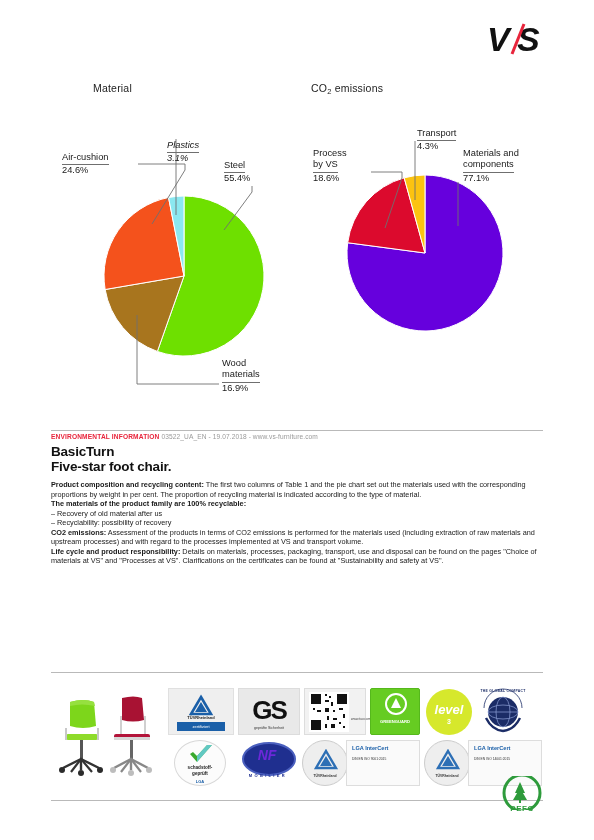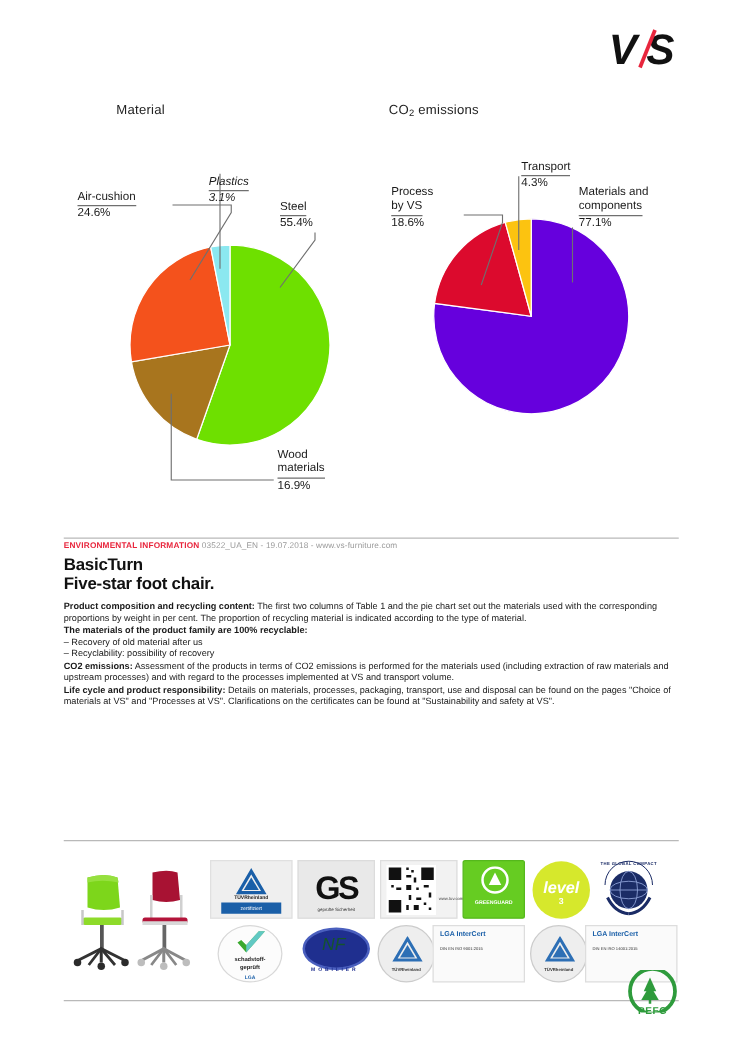--- a/index.html
+++ b/index.html
@@ -286,21 +286,21 @@
         <path d="M11 18 L26 1 L21 1 L11 12 Z" fill="#6FD3F5" opacity=".75"></path>
       </svg>
       <div class="bg-lab" style="top:24px;font-size:4.6px;font-weight:bold;color:#222;">schadstoff-</div>
       <div class="bg-lab" style="top:30px;font-size:4.6px;font-weight:bold;color:#222;">geprüft</div>
       <div class="bg-lab" style="top:38px;font-size:4px;color:#1a5fa8;font-weight:bold;">LGA</div>
     </div>
 
     <div class="badge" style="left:70px;top:54px;width:58px;height:42px;">
       <div style="position:absolute;left:4px;top:0;width:50px;height:30px;border-radius:50%;
                   background:#1f2f8f;border:2px solid #4a5fbe;"></div>
-      <div class="bg-lab" style="top:5px;font-size:14px;font-weight:normal;color:#14532d;font-style:italic;">NF</div>
+      <div class="bg-lab" style="top:5px;font-size:14px;font-weight:bold;color:#6d28d9;font-style:italic;">NF</div>
       <div class="bg-lab" style="top:31px;font-size:4px;color:#1f2f8f;font-weight:bold;letter-spacing:.6px;">M O B I L I E R</div>
     </div>
 
     <div class="badge" style="left:134px;top:52px;width:46px;height:46px;border-radius:50%;background:#eee;border:1px solid #ccc;">
       <svg width="28" height="24" viewBox="0 0 28 24" style="position:absolute;left:9px;top:8px;">
         <polygon points="14,2 24,19 4,19" fill="none" stroke="#2d6fb5" stroke-width="2.4"></polygon>
         <polygon points="14,7 20,17 8,17" fill="#2d6fb5"></polygon>
       </svg>
       <div class="bg-lab" style="top:33px;font-size:3.4px;color:#333;font-weight:bold;">TÜVRheinland</div>
     </div>

